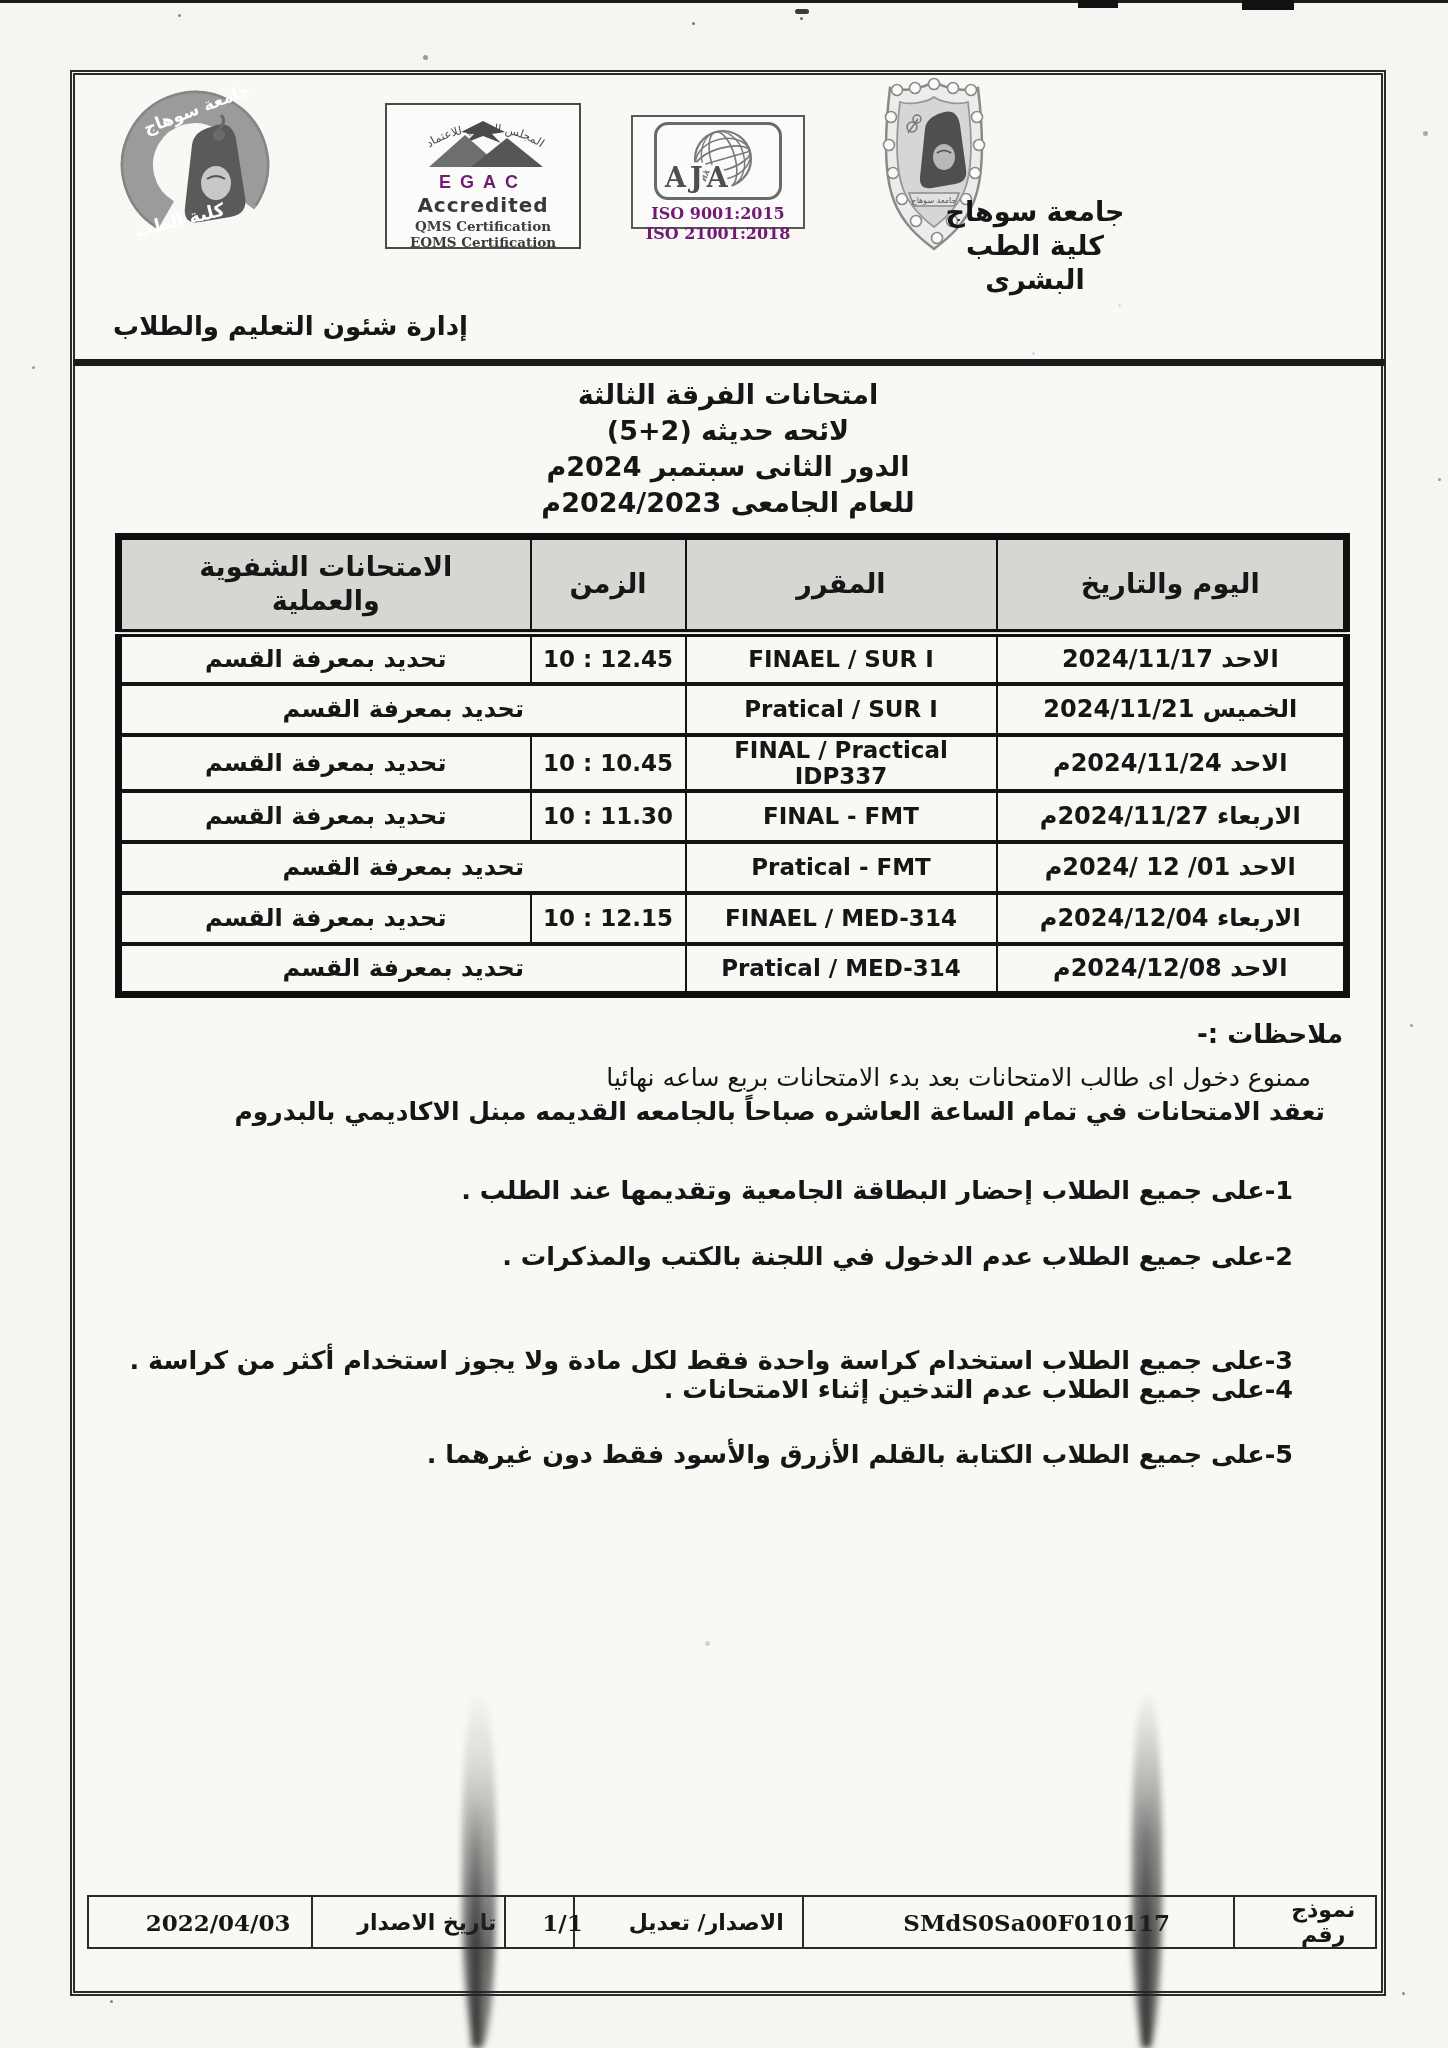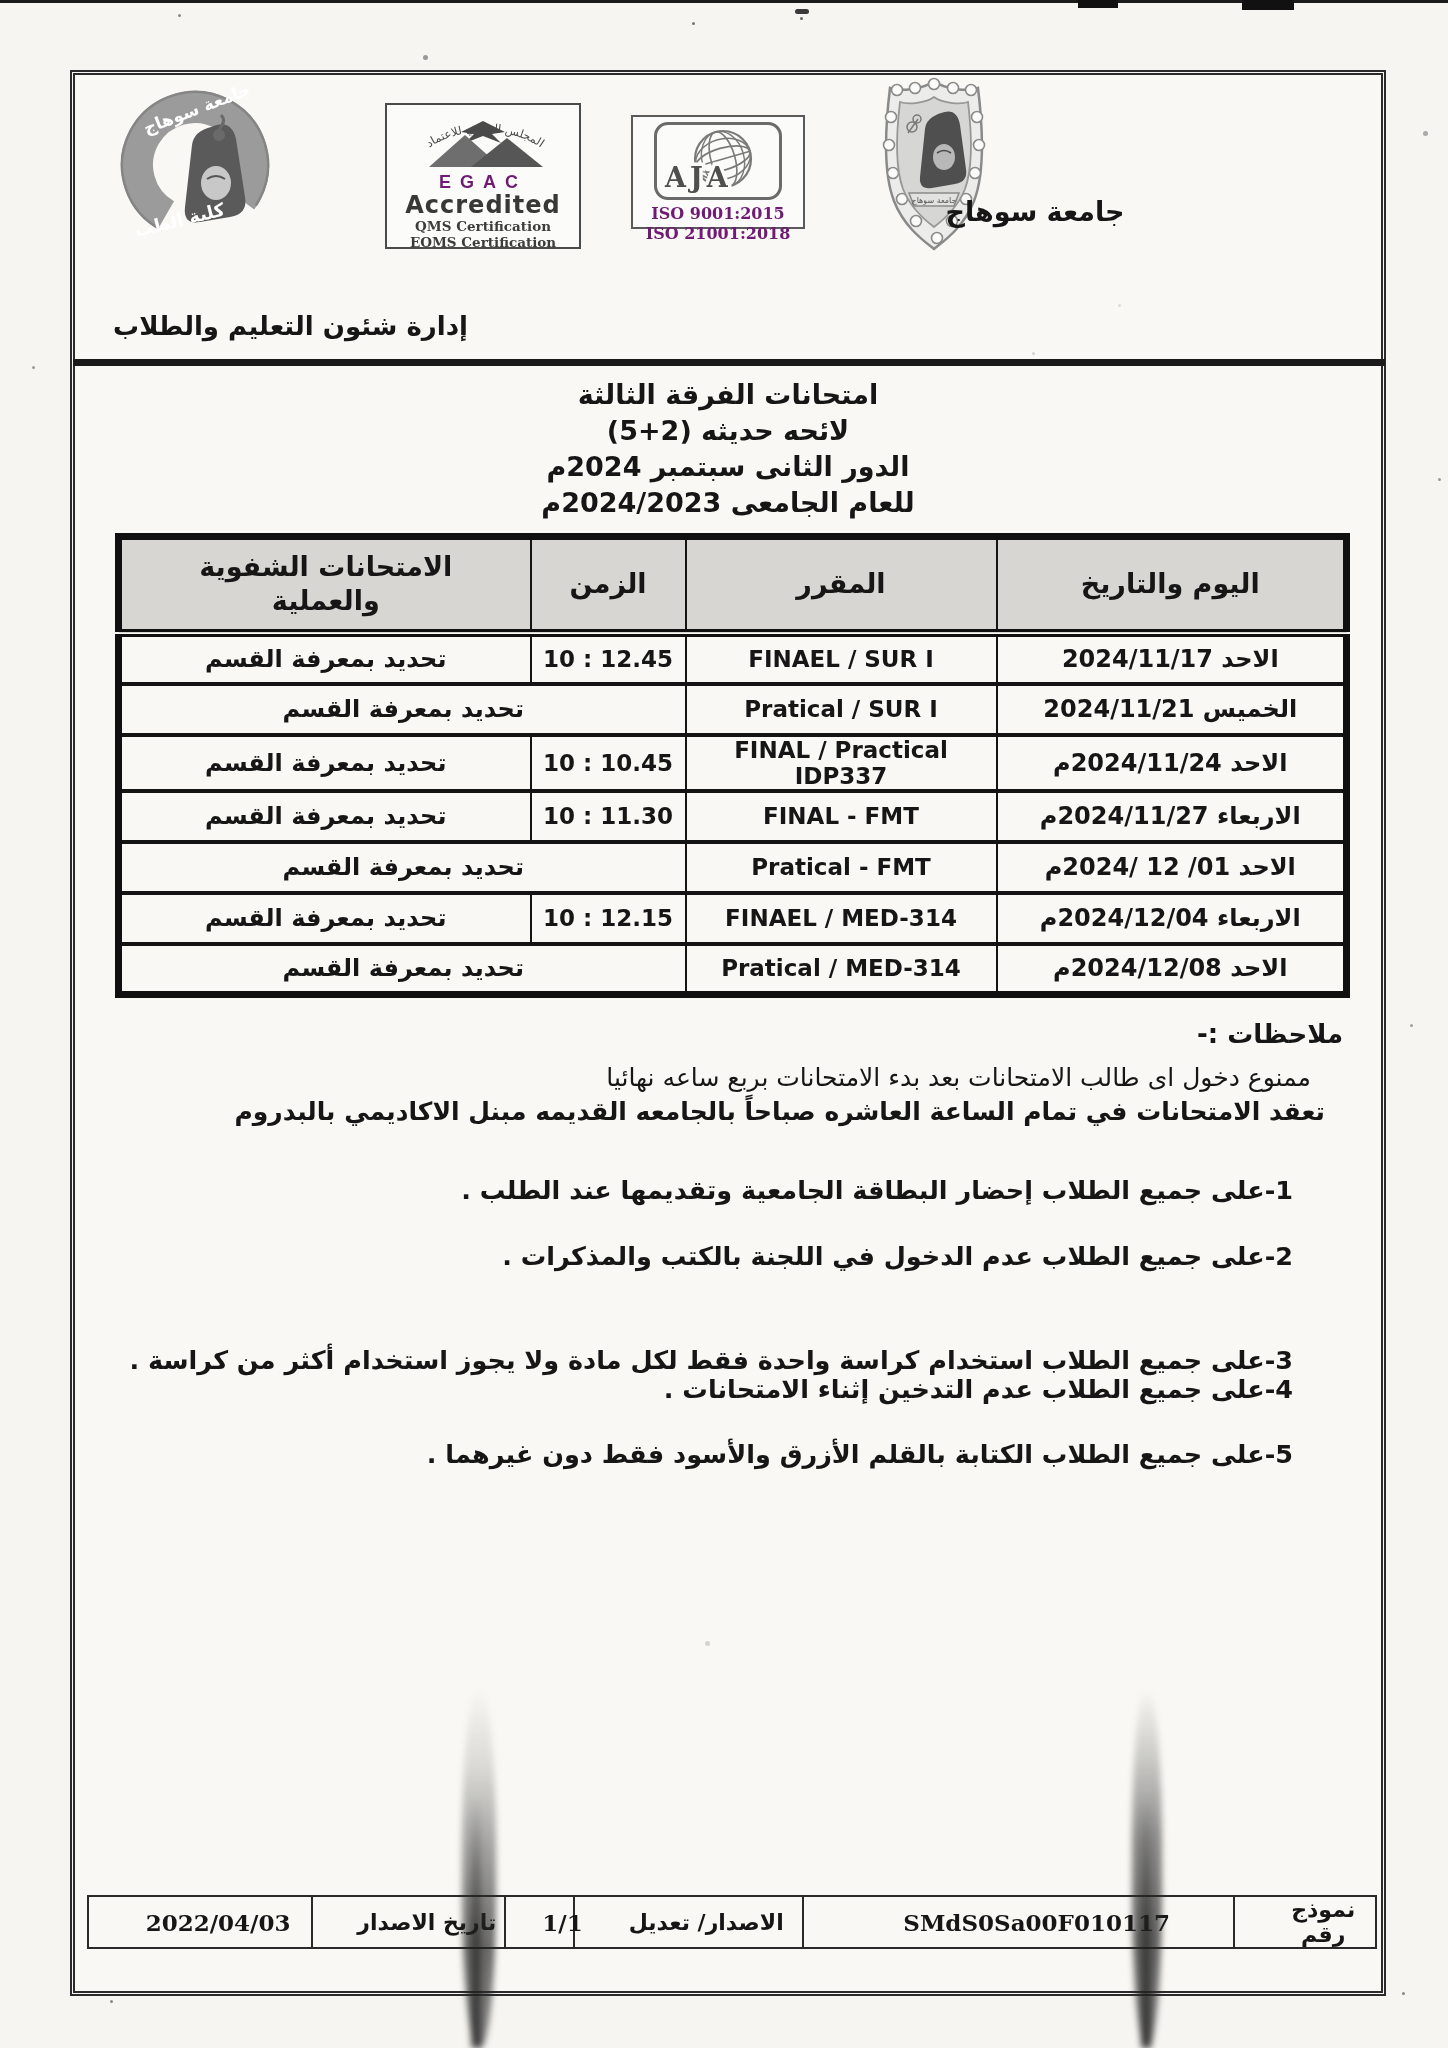--- a/index.html
+++ b/index.html
@@ -41,21 +41,21 @@
     border:5px double #2b2b2b; background:rgba(251,250,247,.6);
   }
 
   
   .crescent-logo { position:absolute; left:32px; top:8px; width:182px; height:158px; }
   .egac-box {
     position:absolute; left:310px; top:28px; width:196px; height:146px;
     border:2px solid #4a4a4a; background:#fbfbf9; text-align:center; overflow:hidden;
   }
   .egac-name { font-family:Liberation Sans, sans-serif; font-weight:bold; font-size:18px; letter-spacing:9px; color:#701a75; line-height:26px; margin-top:-4px; }
-  .egac-accredited { font-weight:bold; font-size:24px; letter-spacing:1px; color:#383838; line-height:20px; }
+  .egac-accredited { font-weight:bold; font-size:20px; letter-spacing:1px; color:#383838; line-height:20px; }
   .egac-lines { font-family:"DejaVu Serif", serif; font-weight:bold; font-size:13.5px; color:#3c3c3c; line-height:16px; margin-top:3px; }
   .aja-box {
     position:absolute; left:556px; top:40px; width:174px; height:114px;
     border:2px solid #5a5a5a; background:#fbfbf9; text-align:center;
   }
   .aja-globe-wrap { width:128px; height:78px; margin:5px auto 0; border:3px solid #6a6a6a; border-radius:14px; position:relative; }
   .aja-iso { font-family:"DejaVu Serif", serif; font-weight:bold; font-size:16px; color:#701a75; line-height:20px; margin-top:4px; }
   .shield-logo { position:absolute; left:806px; top:0px; width:106px; height:184px; }
   .uni-name-block { position:absolute; left:850px; top:120px; width:220px; text-align:center; direction:rtl; }
   .uni-name-block .l1 { font-weight:bold; font-size:27px; line-height:34px; }
@@ -202,20 +202,21 @@
           <circle cx="36" cy="44" r="4"></circle>
         <path d="M27,58 l10,-14"></path>
       </g>
       <path d="M28,118 L78,118 L73,131 L33,131 Z" fill="#e2e2e0" stroke="#8a8a8a" stroke-width="1.5"></path>
       <text x="53" y="128" font-size="8" fill="#555" text-anchor="middle" direction="rtl">جامعة سوهاج</text>
     </svg>
   </div>
 
   <div class="uni-name-block">
     <div class="l1">جامعة سوهاج</div>
+    <div class="l2">كلية الطب البشرى</div>
   </div>
 
   <div class="dept-name">إدارة شئون التعليم والطلاب</div>
 
   <div class="header-rule"></div>
 
   <div class="title-block">
     <div>امتحانات الفرقة الثالثة</div>
     <div>لائحه حديثه (2+5)</div>
     <div>الدور الثانى سبتمبر 2024م</div>

